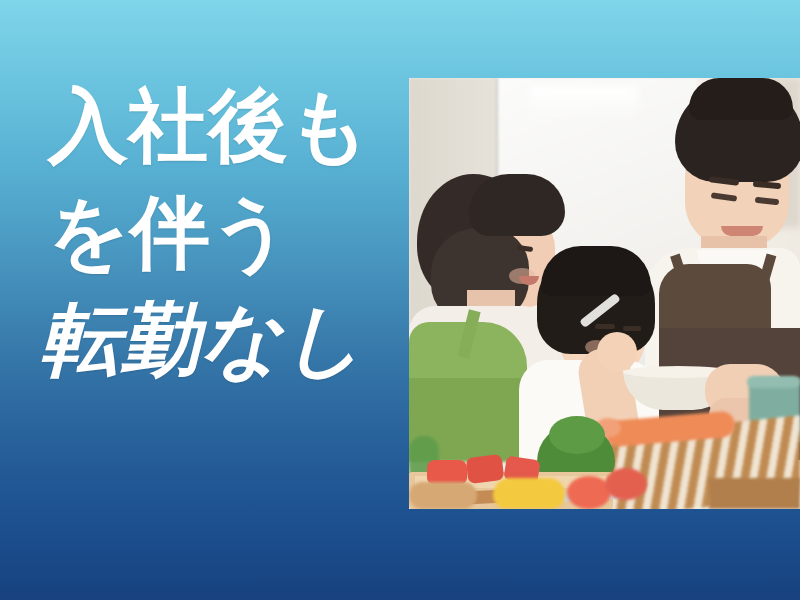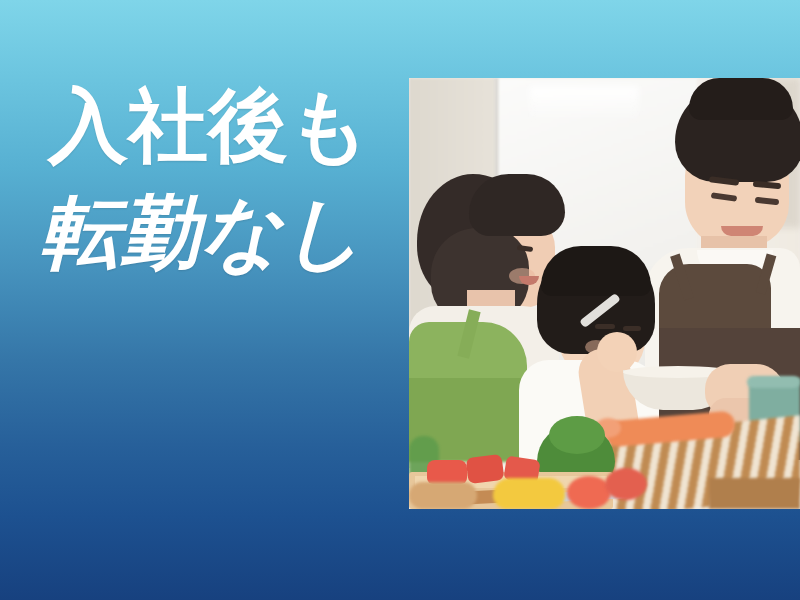--- a/index.html
+++ b/index.html
@@ -158,20 +158,21 @@
   .blur { filter: blur(1.6px); }
   .blur-hi { filter: blur(3.5px); }
 </style>
 </head>
 <body>
 
 <div id="banner">
 
   <div id="headline">
     <span class="hl-line l1">入社後も</span>
+    <span class="hl-line l3">を伴う</span>
     <span class="hl-line l4">転勤なし</span>
   </div>
 
   <div id="photo">
 
     <div class="ph-layer wall-left blur"></div>
     <div class="ph-layer fridge blur"></div>
     <div class="ph-layer fridge-seam blur"></div>
     <div class="ph-layer fridge-hl blur-hi"></div>
     <div class="ph-layer wall-right blur"></div>

